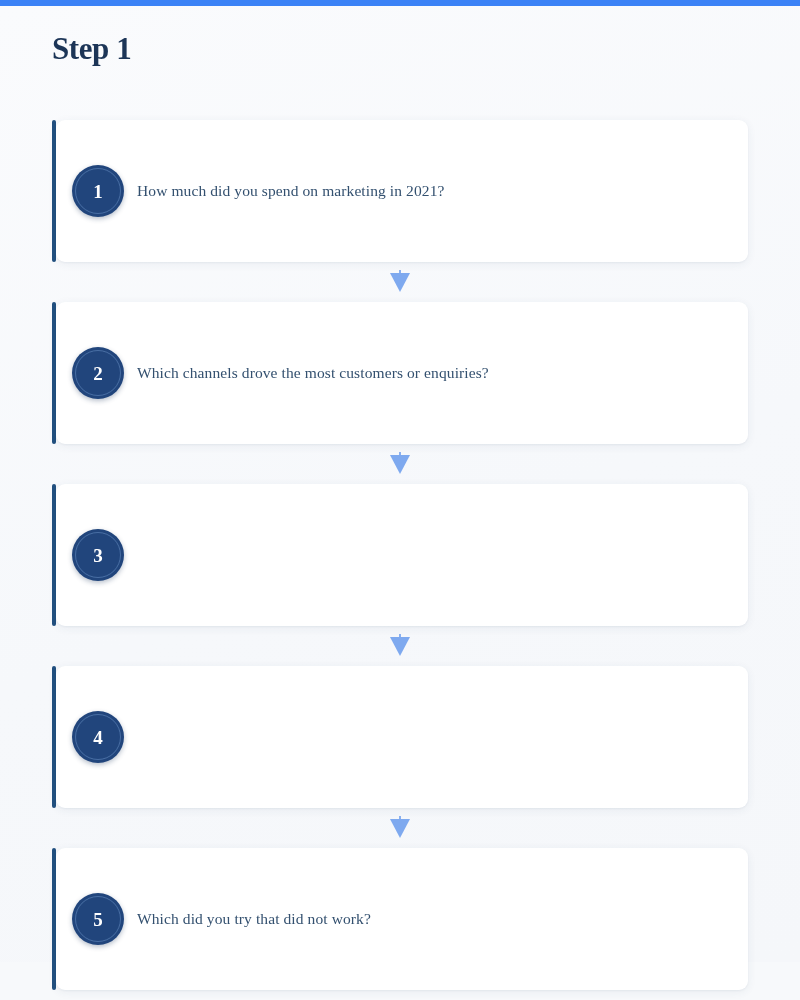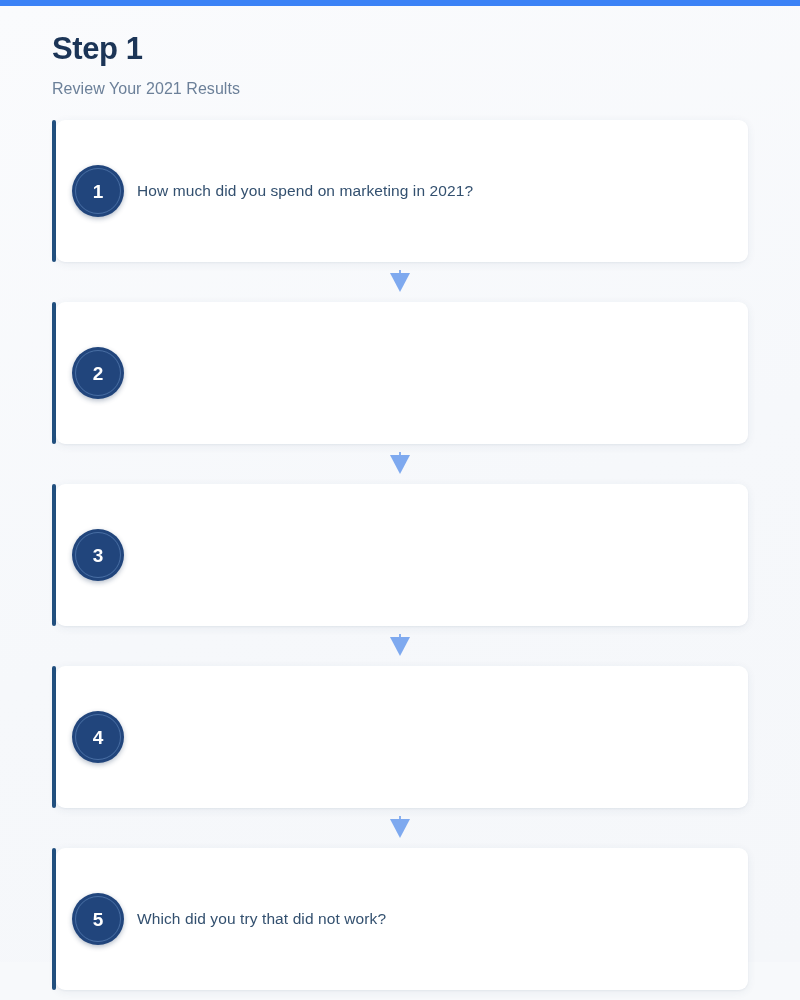--- a/index.html
+++ b/index.html
@@ -26,20 +26,21 @@
     background: #3b82f6;
   }
 
   
   .page {
     position: absolute;
     top: 6px; left: 0;
     width: 800px;
     height: 956px;
     background: linear-gradient(160deg, #fafbfd 0%, #f6f8fb 55%, #f5f7fa 100%);
+    font-family: Liberation Serif, serif;
   }
 
   
   .header {
     position: absolute;
     left: 52px;
     top: 27px;
     width: 700px;
   }
   .page-title {
@@ -161,21 +162,20 @@
 </style>
 </head>
 <body>
 
 <div class="top-bar"></div>
 
 <div class="page">
 
   <div class="header">
     <div class="page-title">Step 1</div>
-    <div class="page-subtitle">Review Your 2021 Results</div>
   </div>
 
   <div class="steps">
 
     <div class="step-row">
       <div class="accent-rail"></div>
       <div class="card h-142">
         <div class="badge">
           <span class="badge-num">1</span>
         </div>
@@ -187,20 +187,21 @@
       <div class="stem"></div>
       <div class="head"></div>
     </div>
 
     <div class="step-row">
       <div class="accent-rail"></div>
       <div class="card h-142">
         <div class="badge">
           <span class="badge-num">2</span>
         </div>
+        <div class="question">Which channels drove the most customers or enquiries?</div>
       </div>
     </div>
 
     <div class="connector">
       <div class="stem"></div>
       <div class="head"></div>
     </div>
 
     <div class="step-row">
       <div class="accent-rail"></div>

